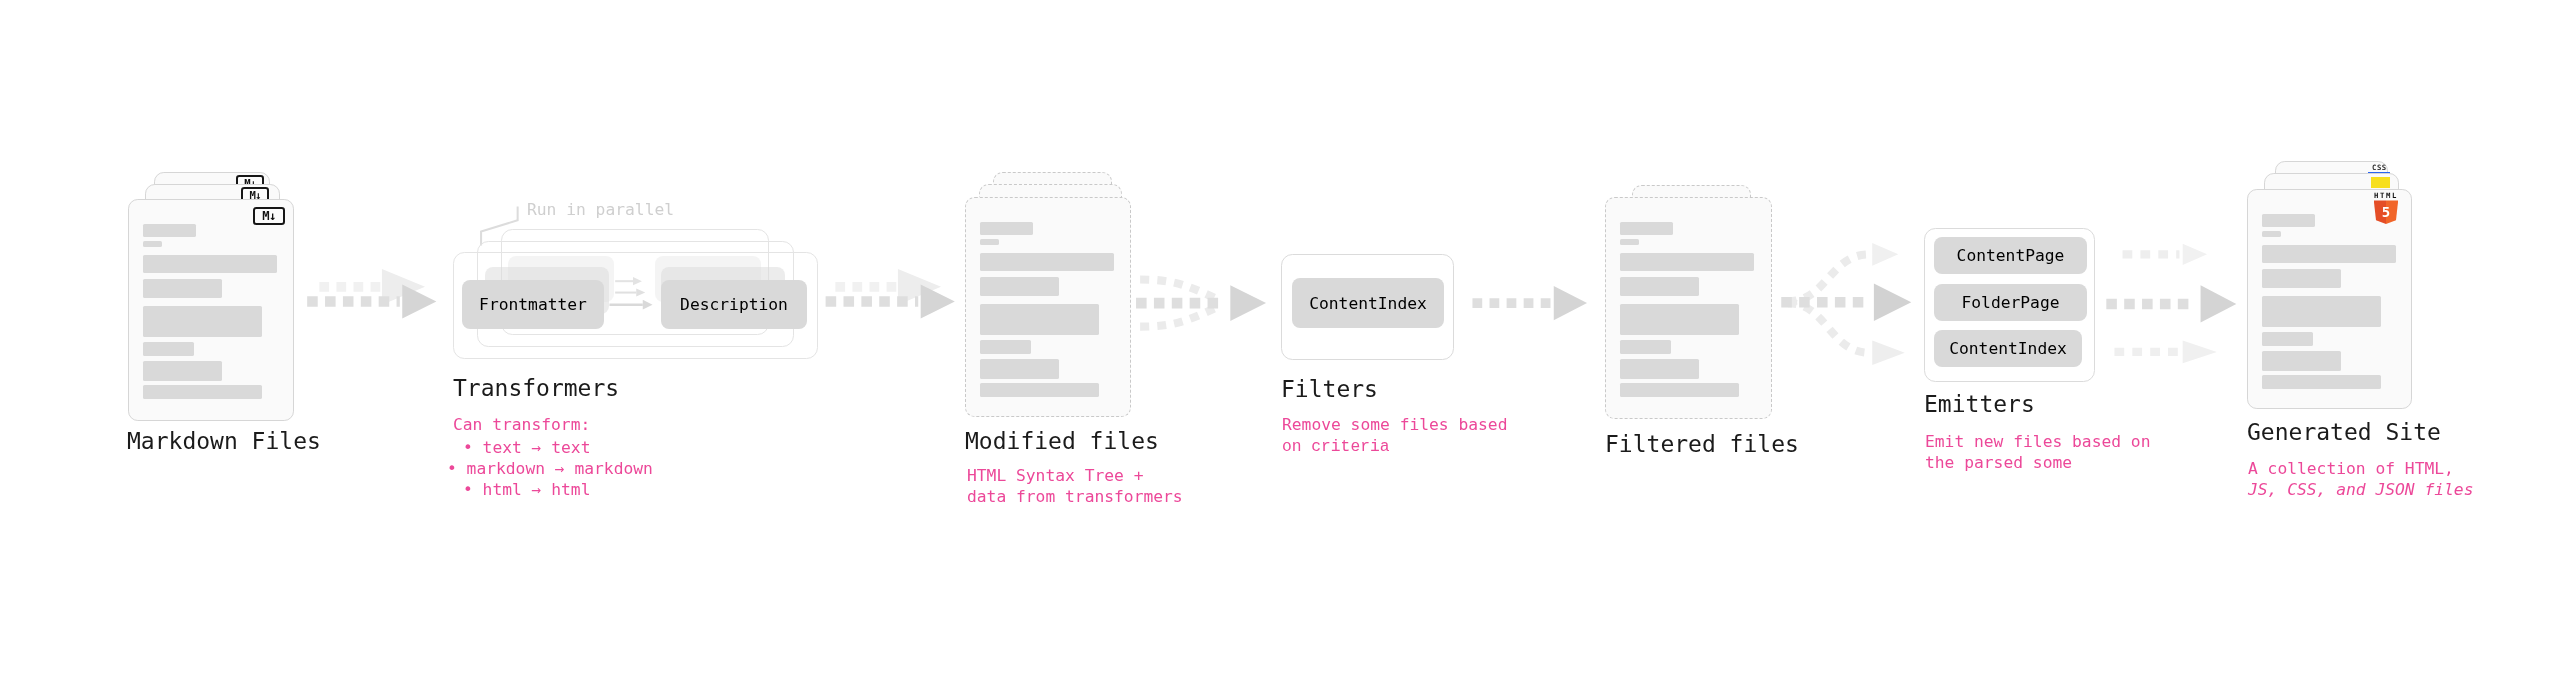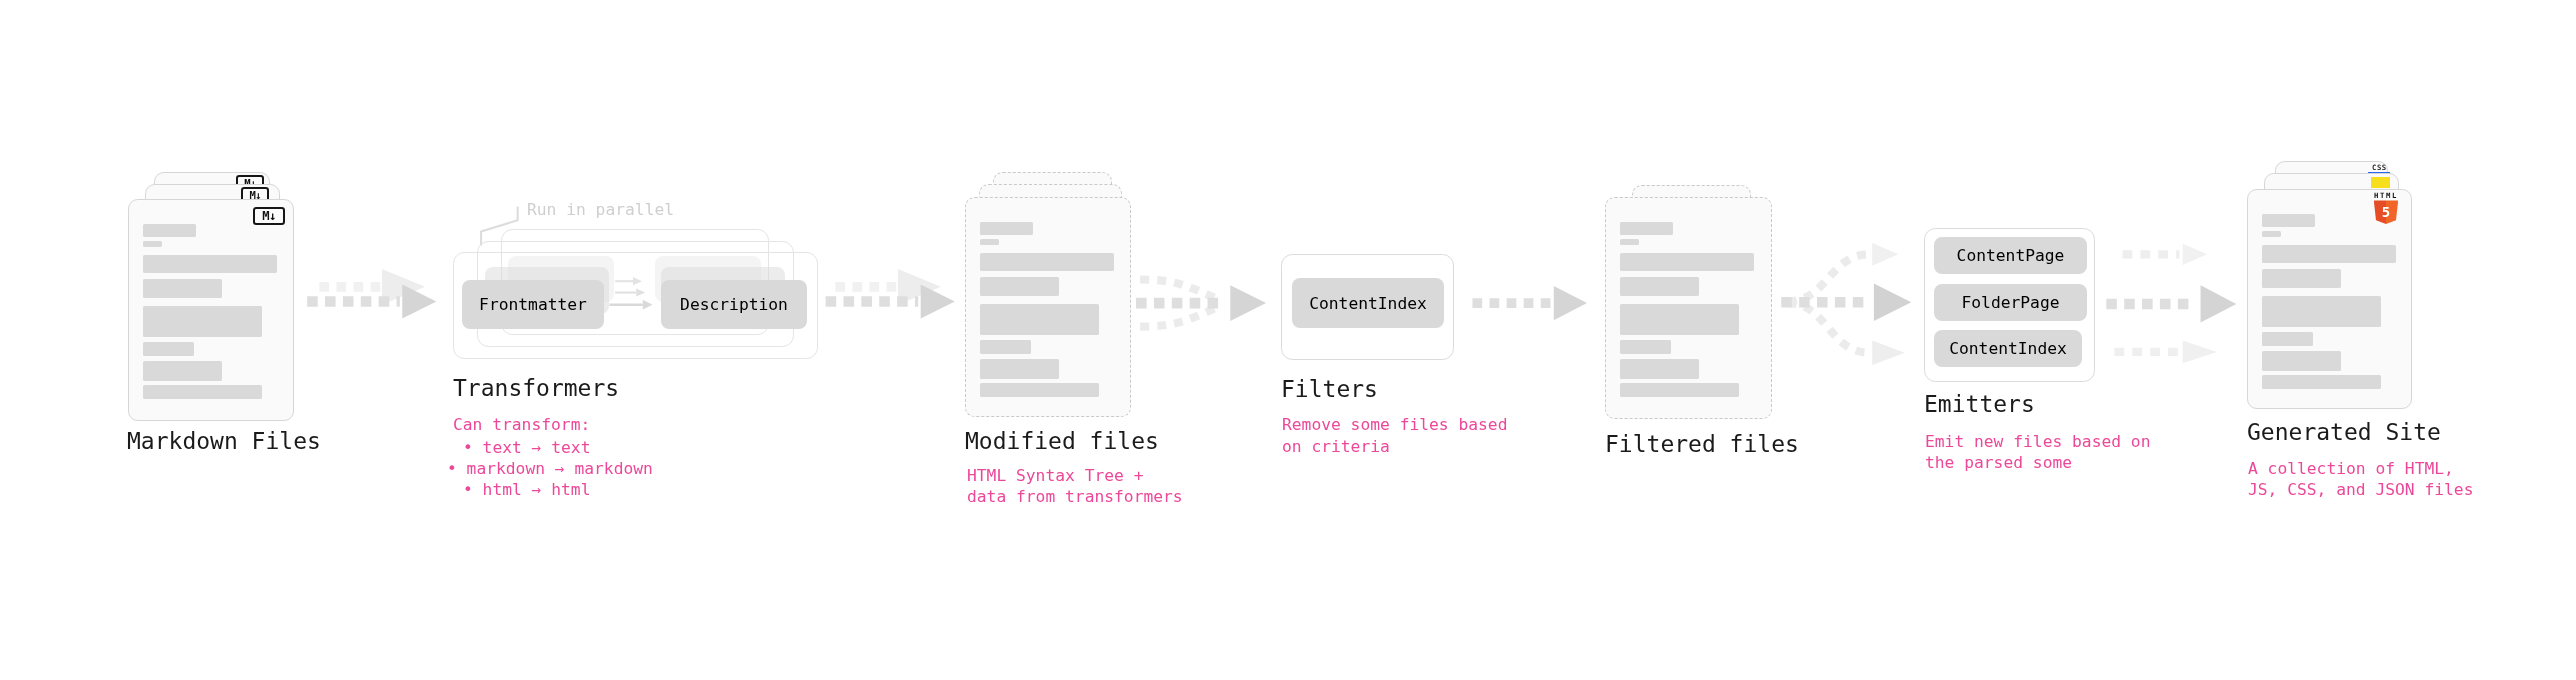--- a/index.html
+++ b/index.html
@@ -177,21 +177,21 @@
     <div class="title" style="left:965px;top:428px;">Modified files</div>
     <div class="sub" style="left:967px;top:465px;">HTML Syntax Tree +</div>
     <div class="sub" style="left:967px;top:486px;">data from transformers</div>
   </div>
 
   <div>
     <div class="outline darker" style="left:1281px;top:254px;width:173px;height:106px;"></div>
     <div class="opbox" style="left:1292px;top:278px;width:152px;height:50px;">ContentIndex</div>
     <div class="title" style="left:1281px;top:376px;">Filters</div>
     <div class="sub" style="left:1282px;top:414px;">Remove some files based</div>
-    <div class="sub" style="left:1282px;top:436px;">on criteria</div>
+    <div class="sub" style="left:1282px;top:436px;font-family:Liberation Mono, monospace;">on criteria</div>
   </div>
 
   <div>
     <div class="card dashed" style="left:1632px;top:185px;width:119px;height:47px;"></div>
     <div class="card dashed" style="left:1605px;top:197px;width:167px;height:222px;">
       <i class="bar b1"></i>
         <i class="bar b2"></i>
       <i class="bar b3"></i>
         <i class="bar b4"></i>
       <i class="bar b5"></i>
@@ -233,17 +233,17 @@
         <i class="bar b2"></i>
       <i class="bar b3"></i>
         <i class="bar b4"></i>
       <i class="bar b5"></i>
         <i class="bar b6"></i>
       <i class="bar b7"></i>
         <i class="bar b8"></i>
     </div>
     <div class="title" style="left:2247px;top:419px;">Generated Site</div>
     <div class="sub" style="left:2248px;top:458px;">A collection of HTML,</div>
-    <div class="sub" style="left:2248px;top:479px;">JS, CSS, and JSON files</div>
+    <div class="sub" style="left:2248px;top:479px;font-style:italic;">JS, CSS, and JSON files</div>
   </div>
 
 </div>
 
 
 </body></html>

